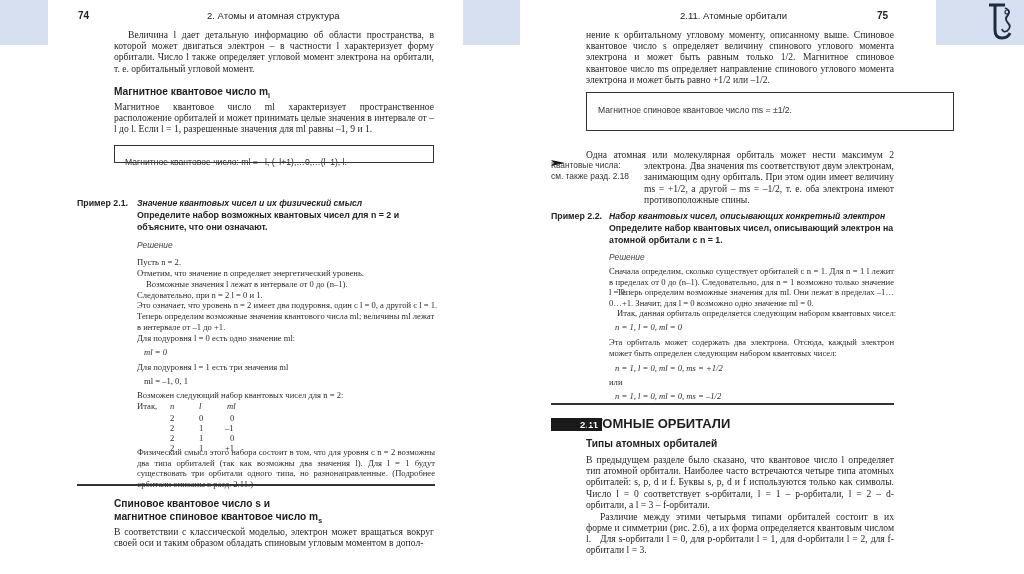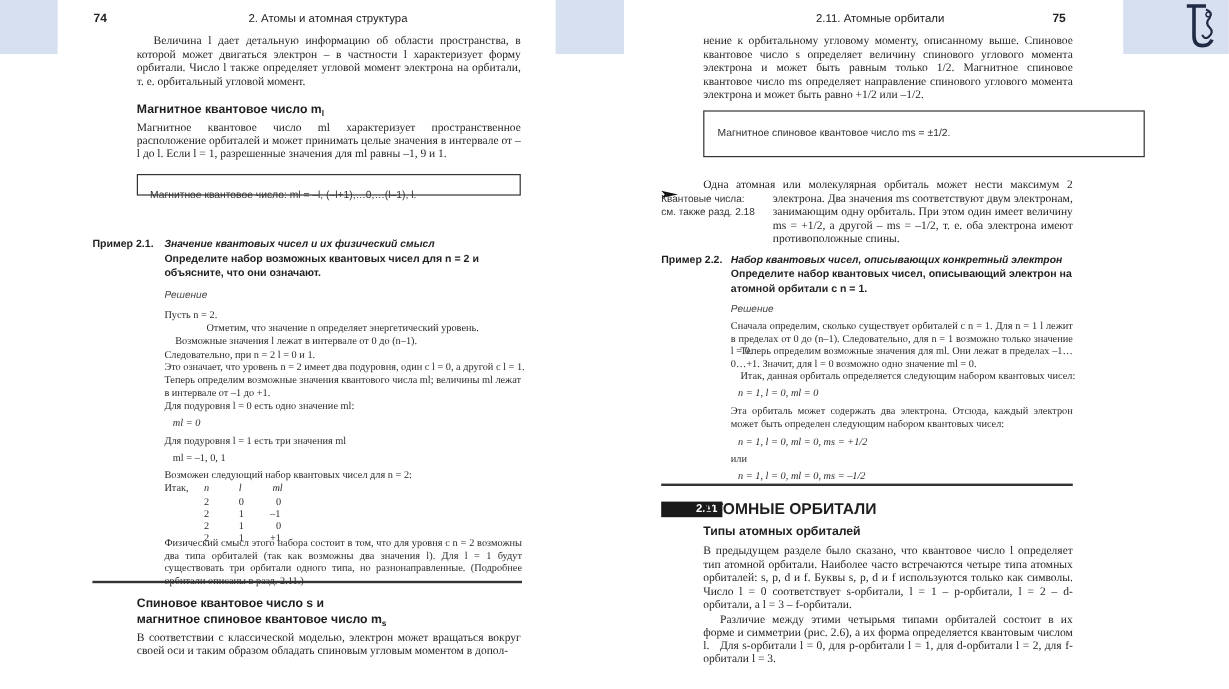--- a/index.html
+++ b/index.html
@@ -54,21 +54,21 @@
 <div class="box" style="left:114px;top:145px;width:320px;height:18px;">
   <div class="boxtext" style="left:10px;top:11px;">Магнитное квантовое число: ml = –l, (–l+1),…0,…(l–1), l.</div>
 </div>
 
 <div class="abs exlabel" style="left:77px;top:198px;">Пример 2.1.</div>
 <div class="abs extitle" style="left:137px;top:198px;">Значение квантовых чисел и их физический смысл</div>
 <div class="abs extask" style="left:137px;top:209px;width:298px;">Определите набор возможных квантовых чисел для n = 2 и объясните, что они означают.</div>
 <div class="abs sol" style="left:137px;top:240px;">Решение</div>
 
 <div class="abs sm" style="left:137px;top:257px;">Пусть n = 2.</div>
-<div class="abs sm" style="left:137px;top:268px;margin-left:35px;">Отметим, что значение n определяет энергетический уровень.</div>
+<div class="abs sm" style="left:137px;top:268px;">Отметим, что значение n определяет энергетический уровень.</div>
 <div class="abs sm" style="left:146px;top:279px;">Возможные значения l лежат в интервале от 0 до (n–1).</div>
 <div class="abs sm" style="left:137px;top:290px;">Следовательно, при n = 2  l = 0 и 1.</div>
 <div class="abs sm" style="left:137px;top:300px;">Это означает, что уровень n = 2 имеет два подуровня, один с l = 0, а другой с l = 1.</div>
 <div class="abs sm" style="left:137px;top:311px;width:298px;">Теперь определим возможные значения квантового числа ml; величины ml лежат в интервале от –1 до +1.</div>
 <div class="abs sm" style="left:137px;top:333px;">Для подуровня l = 0 есть одно значение ml:</div>
 <div class="abs sm" style="left:144px;top:347px;font-style:italic;">ml = 0</div>
 <div class="abs sm" style="left:137px;top:362px;">Для подуровня l = 1 есть три значения ml</div>
 <div class="abs sm" style="left:144px;top:376px;">ml = –1, 0, 1</div>
 <div class="abs sm" style="left:137px;top:390px;">Возможен следующий набор квантовых чисел для n = 2:</div>
 

